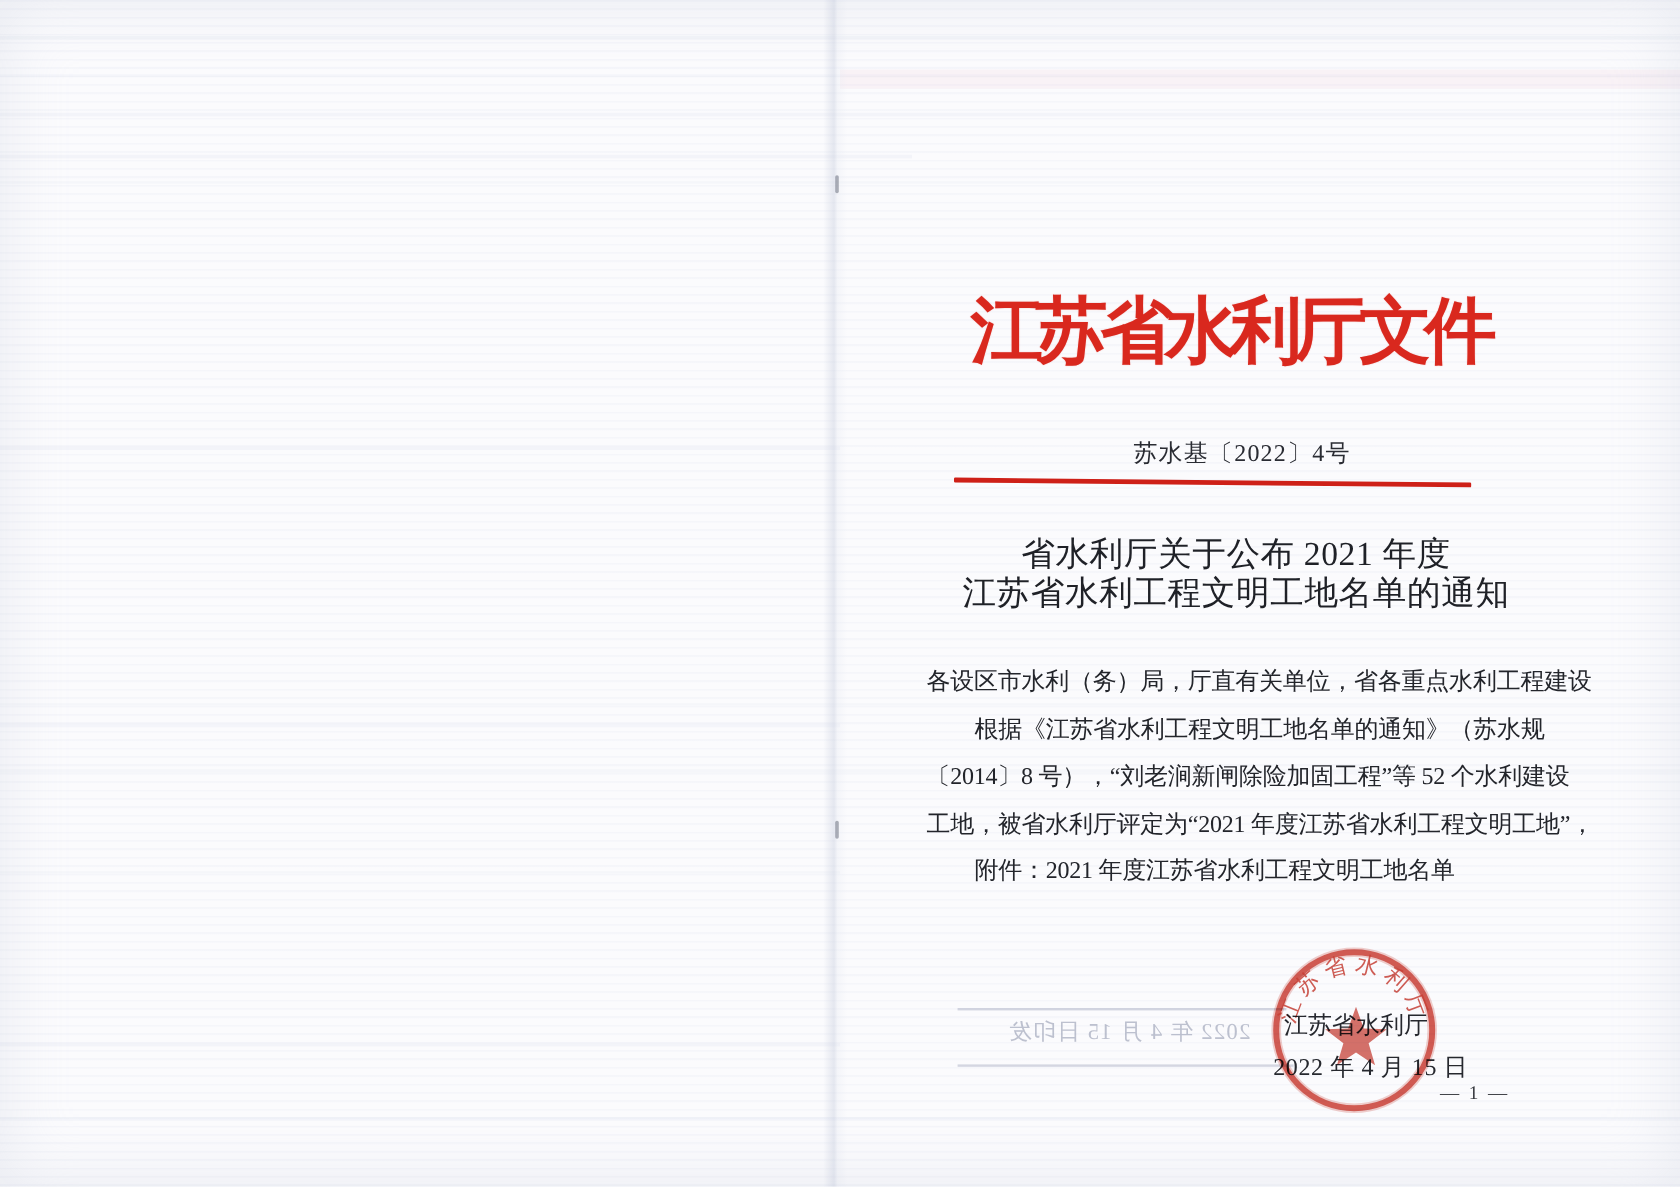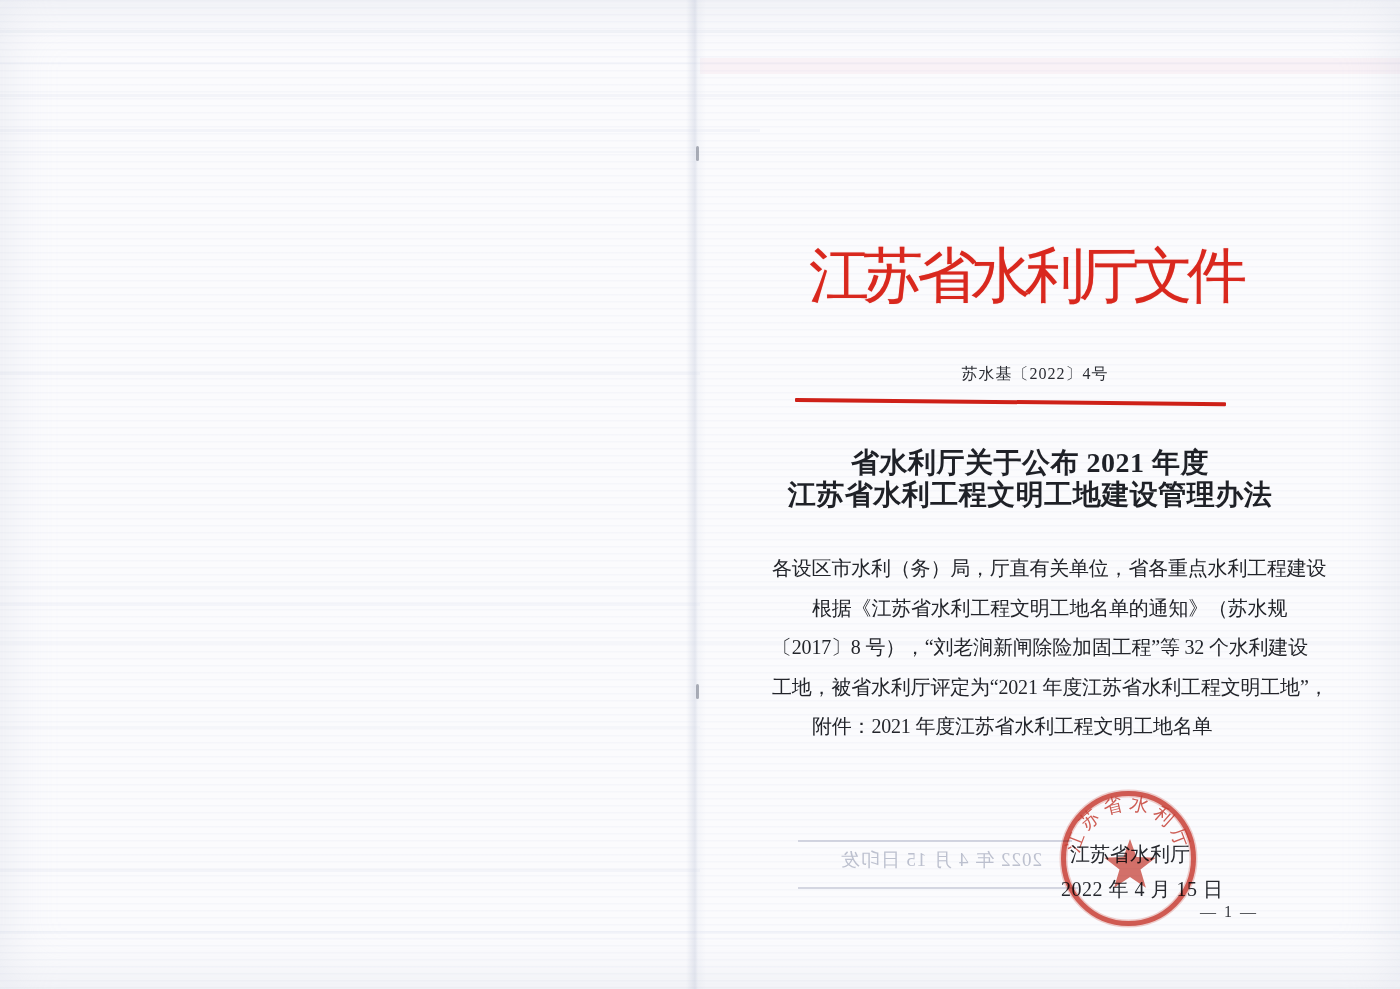--- a/index.html
+++ b/index.html
@@ -34,36 +34,36 @@
       rgba(231,234,242,0.35) 60%,rgba(205,210,224,0) 100%);
   }
   .staple{
     position:absolute;left:696px;width:3px;height:15px;z-index:1;
     background:rgba(108,113,128,0.55);border-radius:2px;
   }
   
   .org-title{
     position:absolute;left:715px;top:240px;width:620px;z-index:2;
     text-align:center;color:#d9281e;
-    font-size:60px;font-weight:normal;letter-spacing:-6px;line-height:72px;
+    font-size:60px;font-weight:bold;letter-spacing:-6px;line-height:72px;
     text-shadow:0 0 1px rgba(217,40,30,0.4);
     white-space:nowrap;
   }
   .doc-number{
     position:absolute;left:735px;top:364px;width:600px;z-index:2;
-    text-align:center;color:#2a2c33;font-size:16px;letter-spacing:1px;
+    text-align:center;color:#2a2c33;font-size:20px;letter-spacing:1px;
   }
   .red-rule{
     position:absolute;left:795px;top:398px;width:431px;height:4px;z-index:2;
     background:#ce2018;transform:rotate(0.55deg);transform-origin:left center;
     border-radius:1px;
   }
   .doc-title{
     position:absolute;left:710px;top:447px;width:640px;z-index:2;
-    text-align:center;color:#1f2127;font-weight:bold;
+    text-align:center;color:#1f2127;font-weight:normal;
     font-size:28px;line-height:32px;letter-spacing:0.5px;
   }
   .body-text{
     position:absolute;left:772px;top:549px;width:540px;z-index:2;
     color:#23252b;font-size:20px;line-height:39.6px;letter-spacing:-0.2px;
   }
   .body-text .line{white-space:nowrap;}
   .body-text .indent{text-indent:2em;}
   
   .bleed-line{position:absolute;height:2px;background:rgba(163,169,190,0.45);z-index:1;}
@@ -106,27 +106,27 @@
   <div class="fold"></div>
   <div class="staple" style="top:146px;"></div>
   <div class="staple" style="top:684px;"></div>
 
   <div class="org-title">江苏省水利厅文件</div>
   <div class="doc-number">苏水基〔2022〕4号</div>
   <div class="red-rule"></div>
 
   <div class="doc-title">
     <div class="line">省水利厅关于公布 2021 年度</div>
-    <div class="line">江苏省水利工程文明工地建设管理办法</div>
+    <div class="line">江苏省水利工程文明工地名单的通知</div>
   </div>
 
   <div class="body-text">
     <div class="line">各设区市水利（务）局，厅直有关单位，省各重点水利工程建设</div>
     <div class="line indent">根据《江苏省水利工程文明工地名单的通知》（苏水规</div>
-    <div class="line">〔2017〕8 号），“刘老涧新闸除险加固工程”等 32 个水利建设</div>
+    <div class="line">〔2014〕8 号），“刘老涧新闸除险加固工程”等 52 个水利建设</div>
     <div class="line">工地，被省水利厅评定为“2021 年度江苏省水利工程文明工地”，</div>
     <div class="line indent">附件：2021 年度江苏省水利工程文明工地名单</div>
   </div>
 
   <div class="bleed-line" style="left:798px;top:840px;width:274px;"></div>
   <div class="bleed-line" style="left:798px;top:887px;width:280px;"></div>
   <div class="bleed-text">2022 年 4 月 15 日印发</div>
 
   <div class="sig-org">江苏省水利厅</div>
   <div class="sig-date">2022 年 4 月 15 日</div>

